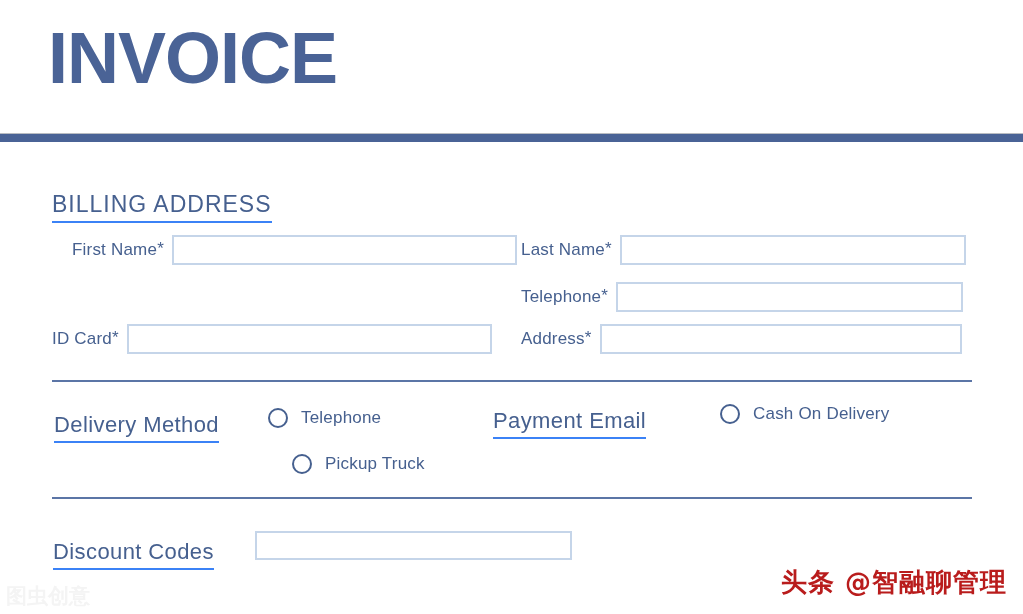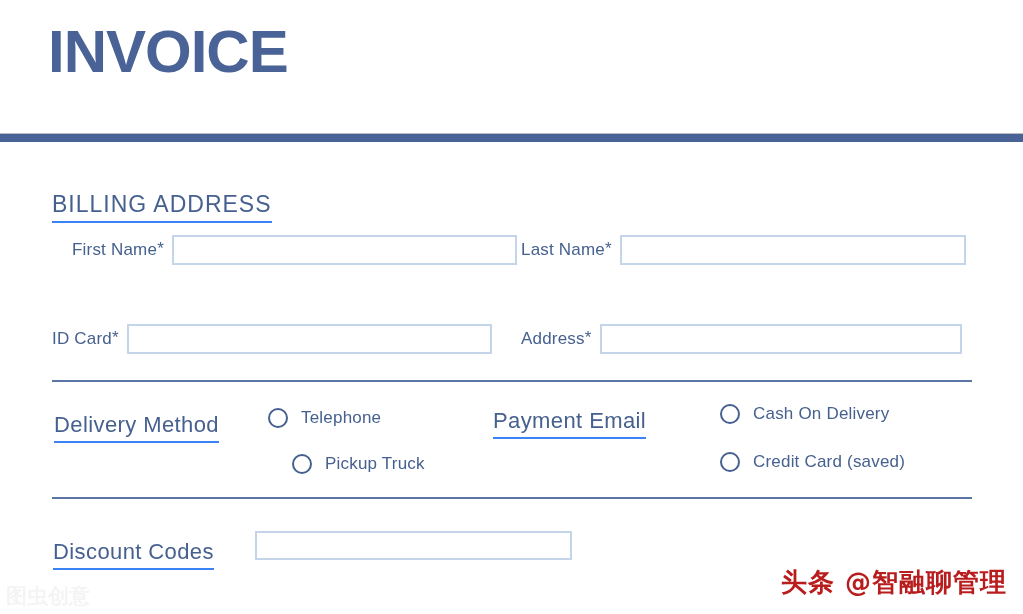--- a/index.html
+++ b/index.html
@@ -21,21 +21,21 @@
     width: 1023px;
     height: 614px;
     background: #ffffff;
   }
 
   
   .invoice-title {
     position: absolute;
     left: 48px;
     top: 22px;
-    font-size: 60px;
+    font-size: 72px;
     font-weight: bold;
     letter-spacing: -1px;
     line-height: 1;
     color: #4a6396;
     font-family: "Liberation Sans", sans-serif;
     text-align: center;
   }
 
   .title-rule {
     position: absolute;
@@ -218,20 +218,24 @@
     <span class="field-label"><span>First Name</span><span class="req-star">*</span></span>
     <input class="field-input" type="text" placeholder="" style="">
   </div>
 
   <div class="field-row" id="row-last-name">
     <span class="field-label"><span>Last Name</span><span class="req-star">*</span></span>
     <input class="field-input" type="text" placeholder="" style="">
   </div>
 
 
+  <div class="field-row" id="row-telephone">
+    <span class="field-label"><span>Telephone</span><span class="req-star">*</span></span>
+    <input class="field-input" type="text" placeholder="" style="">
+  </div>
 
   <div class="field-row" id="row-idcard">
     <span class="field-label"><span>ID Card</span><span class="req-star">*</span></span>
     <input class="field-input" type="text" placeholder="" style="">
   </div>
 
   <div class="field-row" id="row-address">
     <span class="field-label"><span>Address</span><span class="req-star">*</span></span>
     <input class="field-input" type="text" placeholder="" style="">
   </div>
@@ -250,24 +254,20 @@
     <span class="radio-label">Pickup Truck</span>
   </div>
 
   <div class="section-heading" id="payment-heading">Payment Email</div>
 
   <div class="radio-row" id="radio-cash">
     <span class="radio-circle"></span>
     <span class="radio-label">Cash On Delivery</span>
   </div>
 
-  <div class="radio-row" id="radio-credit-card">
-    <span class="radio-circle"></span>
-    <span class="radio-label">Credit Card (saved)</span>
-  </div>
 
   <div class="divider" id="divider-2"></div>
 
   <div class="section-heading" id="discount-heading">Discount Codes</div>
 
   <input id="discount-input" type="text" placeholder="" style="">
 
   <div id="watermark-brand">头条 @智融聊管理</div>
 
   <div id="watermark-corner">图虫创意</div>

